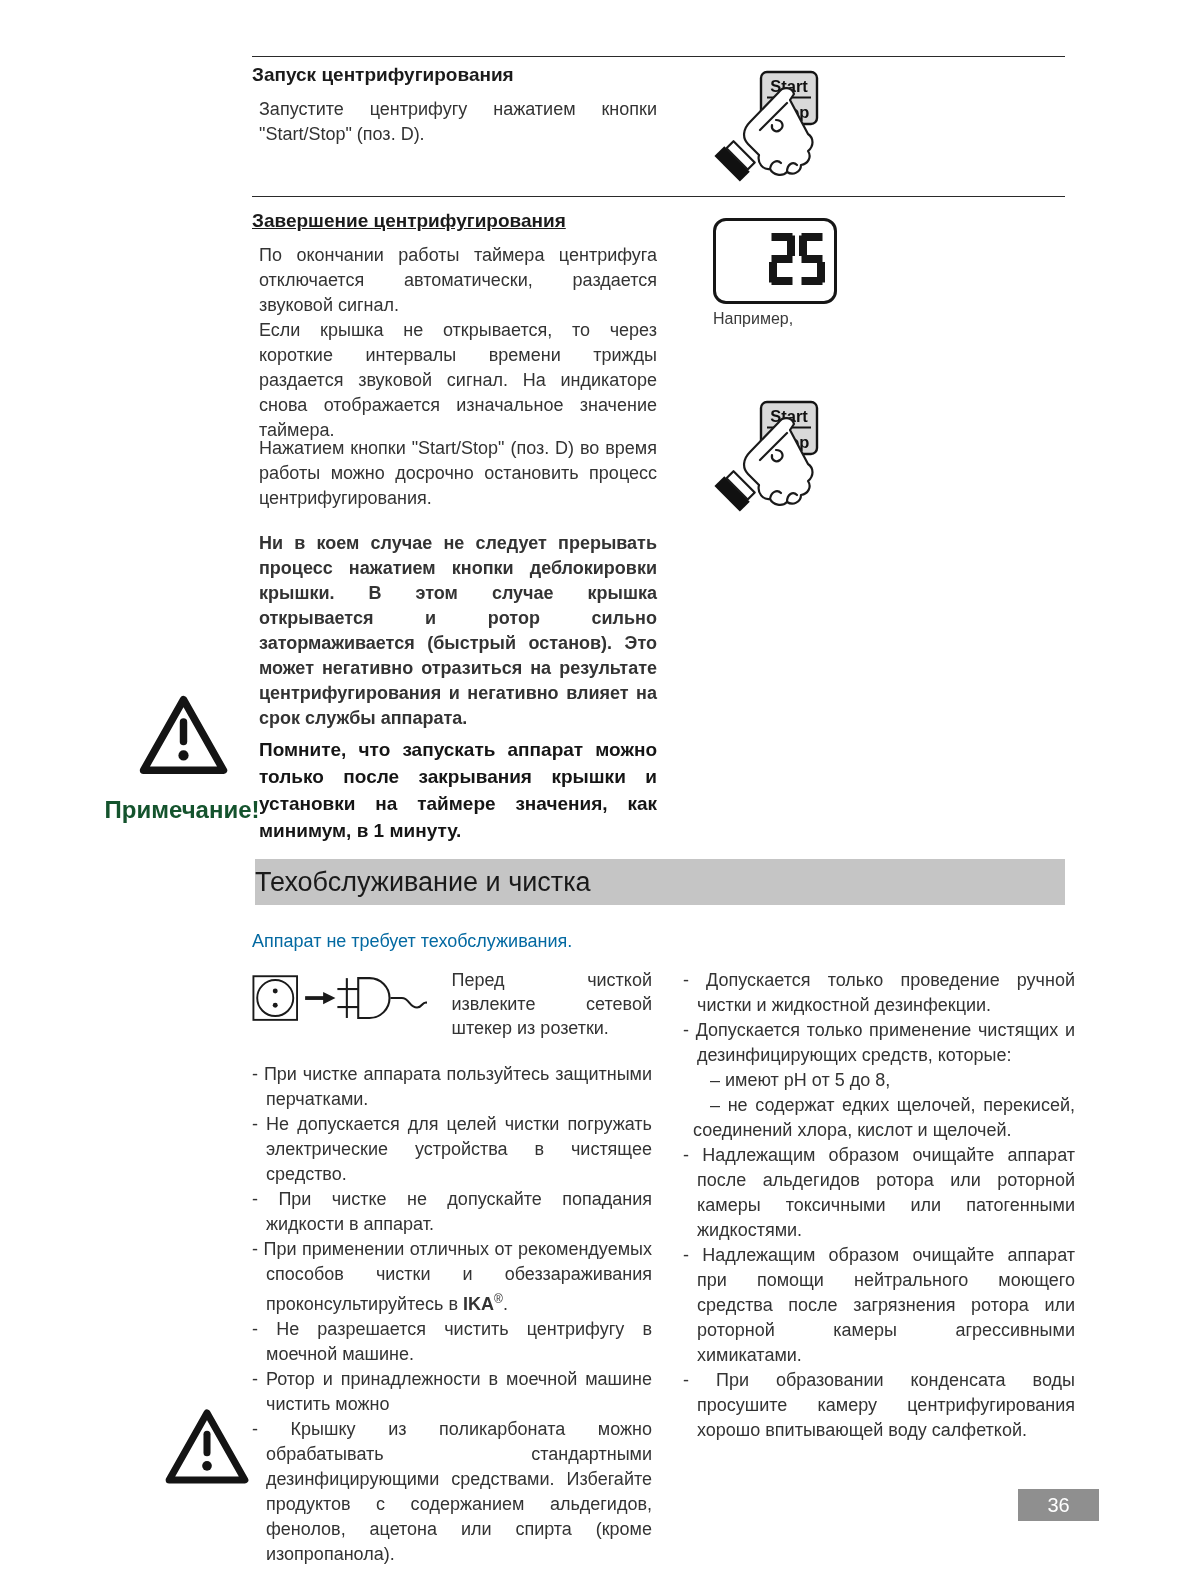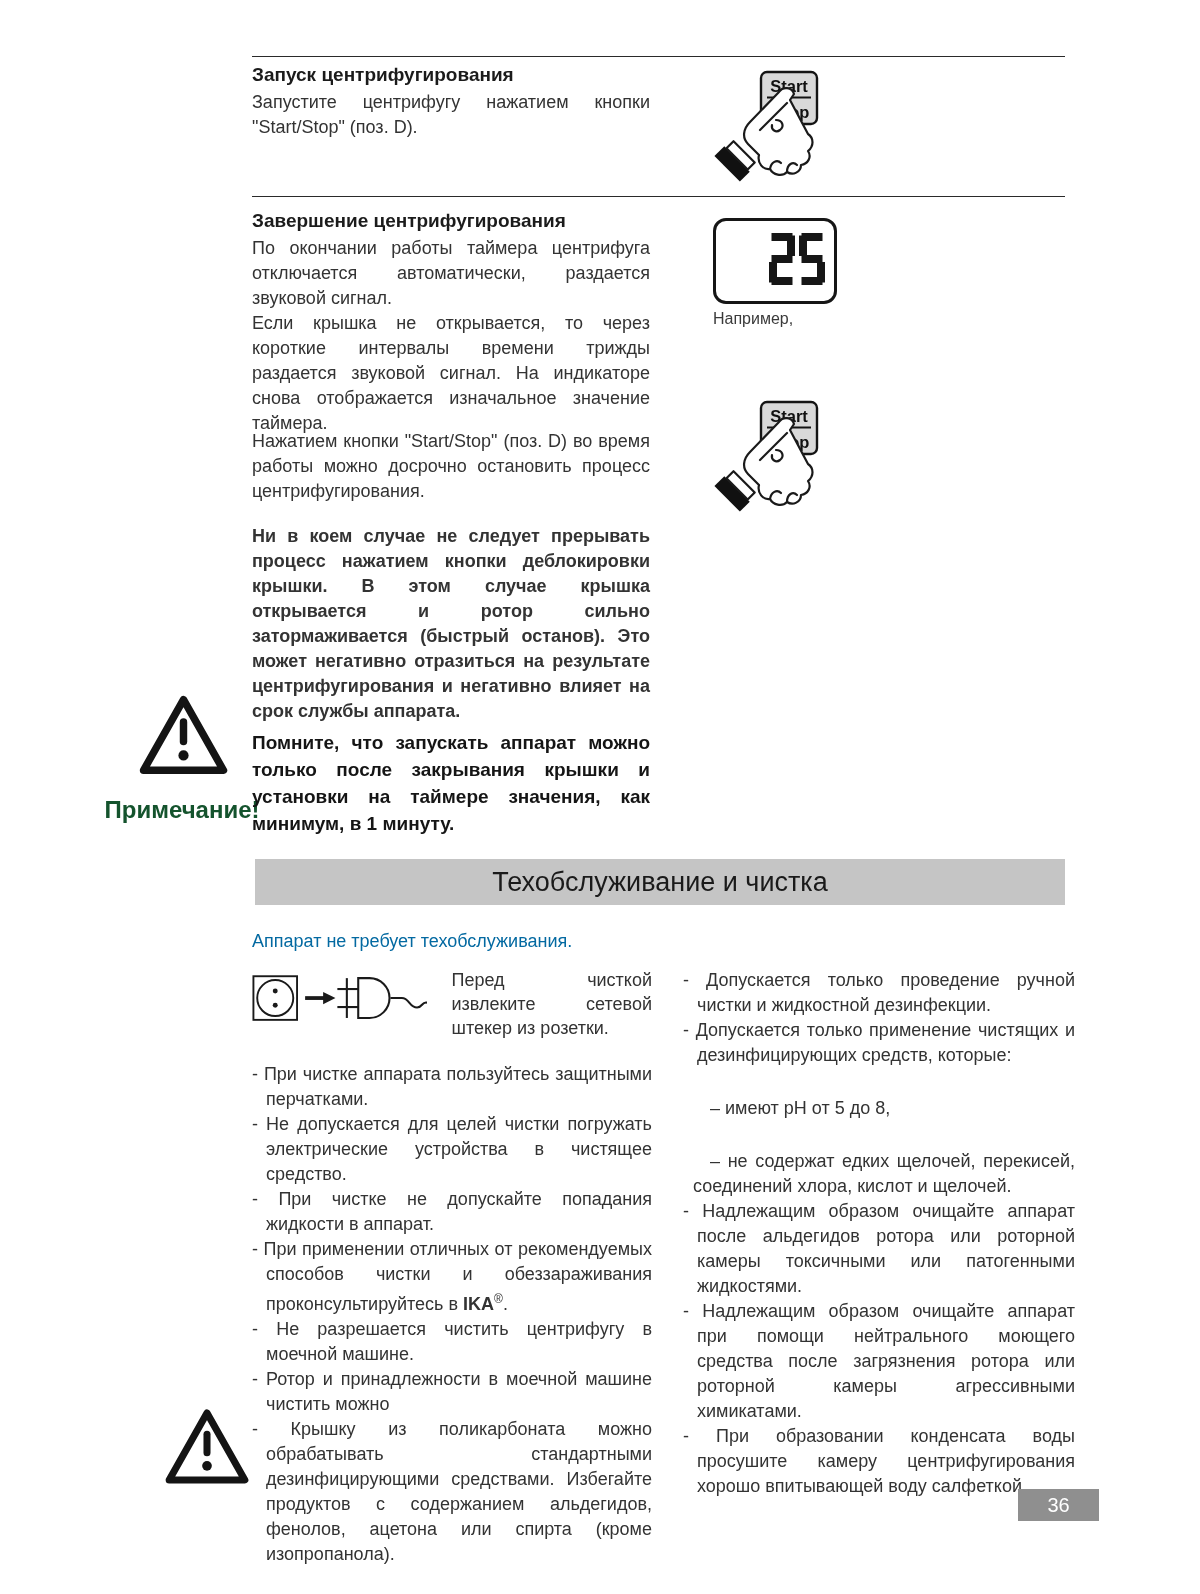--- a/index.html
+++ b/index.html
@@ -2,38 +2,38 @@
 <html><head>
 <meta charset="utf-8">
 <style>
   html,body{margin:0;padding:0;background:#ffffff;}
   #page{position:relative;width:1200px;height:1594px;background:#ffffff;overflow:hidden;
         font-family:"Liberation Sans","DejaVu Sans",sans-serif;color:#333;}
   .abs{position:absolute;text-decoration:underline;}
   .rule{position:absolute;left:252px;width:813px;border-top:1.7px solid #2a2a2a;height:0;}
   .h-sec{position:absolute;left:252px;font-size:19px;font-weight:bold;color:#1b1b1b;}
   .body-p{position:absolute;left:252px;width:398px;font-size:18px;line-height:25px;
-          text-align:justify;color:#333;margin:0;}
+          text-align:justify;color:#333;margin:7px;}
   .bold-note{font-weight:bold;color:#151515;font-size:19px;line-height:27px;}
   .display-box{position:absolute;left:713px;top:218px;width:124px;height:86px;box-sizing:border-box;
                border:3px solid #161616;border-radius:13px;background:#fff;
                display:flex;align-items:center;justify-content:flex-end;padding-right:9px;}
   .caption{position:absolute;left:713px;top:310px;font-size:16px;color:#3a3a3a;}
   .note-label{position:absolute;left:103px;top:796px;width:158px;text-align:center;
               font-size:24px;font-weight:bold;color:#14532d;}
   .section-bar{position:absolute;left:255px;top:859px;width:810px;height:46px;
-               text-align:center;font-size:27px;line-height:46px;color:#1a1a1a;}
+               font-size:27px;line-height:46px;color:#1a1a1a;}
   .intro{position:absolute;left:252px;top:931px;font-size:18px;color:#0369a1;}
   .col{position:absolute;top:968px;font-size:18px;line-height:25px;color:#333;}
   .col-left{left:252px;width:400px;}
   .col-right{left:683px;width:392px;}
   .unplug-row{display:flex;gap:24px;align-items:flex-start;margin-bottom:22px;}
   .unplug-text{width:208px;text-align:justify;margin:0;line-height:24px;}
   .bullet{margin:0;text-align:justify;padding-left:14px;text-indent:-14px;}
-  .bullet.sub{padding-left:10px;text-indent:17px;margin-top:28px;}
+  .bullet.sub{padding-left:10px;text-indent:17px;}
   .badge{position:absolute;left:1018px;top:1489px;width:81px;height:32px;color:#fff;
          font-size:20px;line-height:32px;text-align:center;}
   sup{font-size:12px;}
   svg text{font-family:"Liberation Sans","DejaVu Sans",sans-serif;}
 </style>
 </head>
 <body>
 
 <div id="page">
 
@@ -57,21 +57,21 @@
         <g transform="translate(39,86) rotate(45)">
           <rect x="-18" y="7" width="36" height="14" fill="#111" stroke="none"></rect>
           <rect x="-15" y="-3" width="30" height="10" fill="#fff"></rect>
         </g>
       </g>
     </svg>
   </div>
 
   <div class="rule" style="top:196px;"></div>
 
-  <div class="h-sec" style="top:210px;">Завершение центрифугирования</div>
+  <div class="h-sec" style="top:210px;text-decoration:underline;">Завершение центрифугирования</div>
   <p class="body-p" style="top:236px;">По окончании работы таймера центрифуга отключается автоматически, раздается звуковой сигнал.</p>
   <p class="body-p" style="top:311px;">Если крышка не открывается, то через короткие интервалы времени трижды раздается звуковой сигнал. На индикаторе снова отображается изначальное значение таймера.</p>
   <p class="body-p" style="top:429px;">Нажатием кнопки "Start/Stop" (поз. D) во время работы можно досрочно остановить процесс центрифугирования.</p>
   <p class="body-p" style="top:524px;font-weight:bold;">Ни в коем случае не следует прерывать процесс нажатием кнопки деблокировки крышки. В этом случае крышка открывается и ротор сильно затормаживается (быстрый останов). Это может негативно отразиться на результате центрифугирования и негативно влияет на срок службы аппарата.</p>
 
   <div class="display-box">
     <div><svg width="56" height="52" viewBox="0 0 56 52">
           <rect x="2.5" y="0" width="21" height="8" fill="#161616"></rect>
           <rect x="18" y="2.5" width="8" height="20.5" fill="#161616"></rect>
           <rect x="2.5" y="22" width="21" height="8" fill="#161616"></rect>

